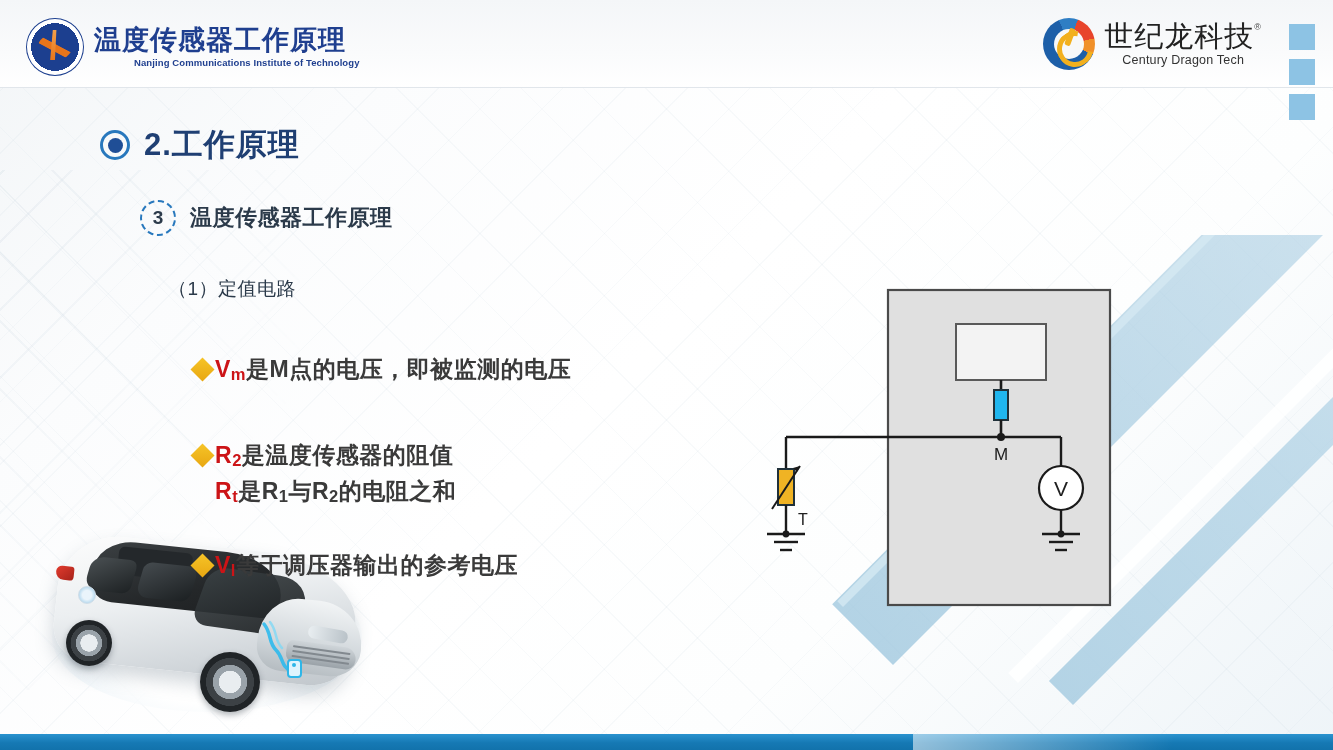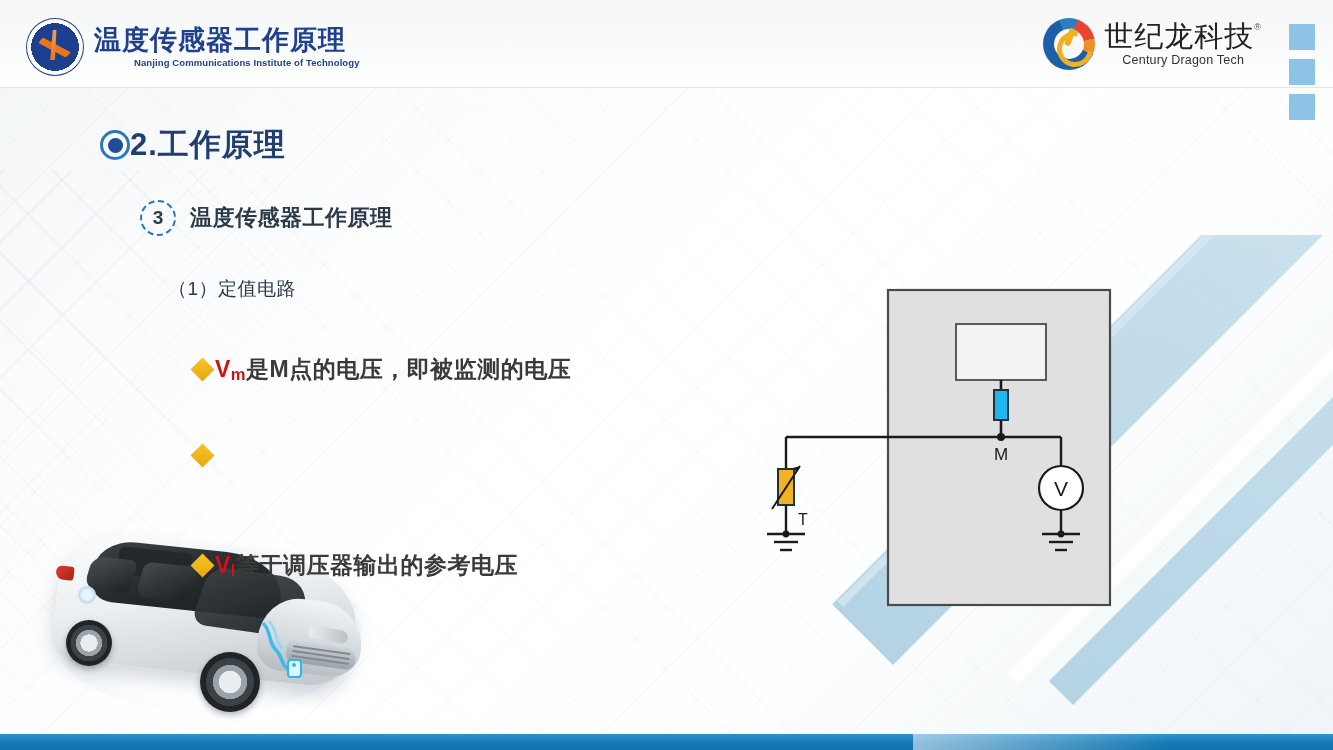--- a/index.html
+++ b/index.html
@@ -70,21 +70,21 @@
   .cmark .inner{position:absolute;inset:11px;border-radius:50%;background:#f7f8f9;}
   .cmark .c2{position:absolute;left:14px;top:13px;width:26px;height:26px;border-radius:50%;
       border:5px solid #f2b01e;border-right-color:transparent;transform:rotate(-35deg);}
   .cmark .tail{position:absolute;left:24px;top:10px;width:6px;height:18px;background:#f2b01e;transform:rotate(20deg);border-radius:2px;}
   .creg{font-size:9px;color:#444;vertical-align:super;}
   .cname-cn{font-size:29px;font-weight:400;color:#222;letter-spacing:1px;line-height:1;font-family:"DejaVu Sans","Liberation Sans",sans-serif;}
   .cname-en{font-size:12.5px;color:#333;letter-spacing:.2px;margin-top:2px;margin-left:18px;}
   .sqs{position:absolute;right:18px;top:24px;display:flex;flex-direction:column;gap:9px;}
   .sq{width:26px;height:26px;background:#8dc3e4;}
   
-  .h1{position:absolute;left:100px;top:124px;display:flex;align-items:center;}
+  .h1{position:absolute;left:100px;top:124px;display:flex;align-items:center;gap:14px;}
   .h1 .ring{width:30px;height:30px;border-radius:50%;border:3px solid #2878bd;display:flex;align-items:center;justify-content:center;box-sizing:border-box;}
   .h1 .ring i{width:15px;height:15px;border-radius:50%;background:#1f4e96;display:block;}
   .h1 .txt{font-size:31px;font-weight:700;color:#1f3f73;letter-spacing:1px;}
   .h2{position:absolute;left:140px;top:200px;display:flex;align-items:center;gap:14px;}
   .h2 .dc{width:36px;height:36px;border-radius:50%;border:2px dashed #2878bd;display:flex;align-items:center;justify-content:center;box-sizing:border-box;font-size:19px;font-weight:700;color:#2b3a4a;}
   .h2 .txt{font-size:22px;font-weight:700;color:#2b3a4a;letter-spacing:.5px;}
   .h3{position:absolute;left:168px;top:276px;font-size:19px;font-weight:400;color:#2b3a4a;letter-spacing:.5px;}
   .bul{position:absolute;display:flex;gap:4px;align-items:flex-start;}
   .bul .dia{width:17px;height:17px;background:linear-gradient(135deg,#f6c427,#e8a712);transform:rotate(45deg);margin-top:9px;flex:0 0 auto;}
   .bul .body{font-size:23px;font-weight:700;color:#3a3a3a;letter-spacing:.5px;line-height:1.55;}
@@ -201,20 +201,24 @@
 
   <div class="bul b1">
     <span class="dia"></span>
     <span class="body">
       <span class="red"><span>V</span><span class="sub">m</span></span><span>是M点的电压，即被监测的电压</span>
     </span>
   </div>
 
   <div class="bul b2">
     <span class="dia"></span>
+    <span class="body">
+      <div><span class="red"><span>R</span><span class="sub">2</span></span><span>是温度传感器的阻值</span></div>
+      <div><span class="red"><span>R</span><span class="sub">t</span></span><span>是R</span><span class="sub">1</span><span>与R</span><span class="sub">2</span><span>的电阻之和</span></div>
+    </span>
   </div>
 
   <div class="car">
     <div class="glow"></div>
     <div class="body"></div>
     <div class="roof"></div>
     <div class="sunroof"></div>
     <div class="w1"></div>
     <div class="w2"></div>
     <div class="wshield"></div>

